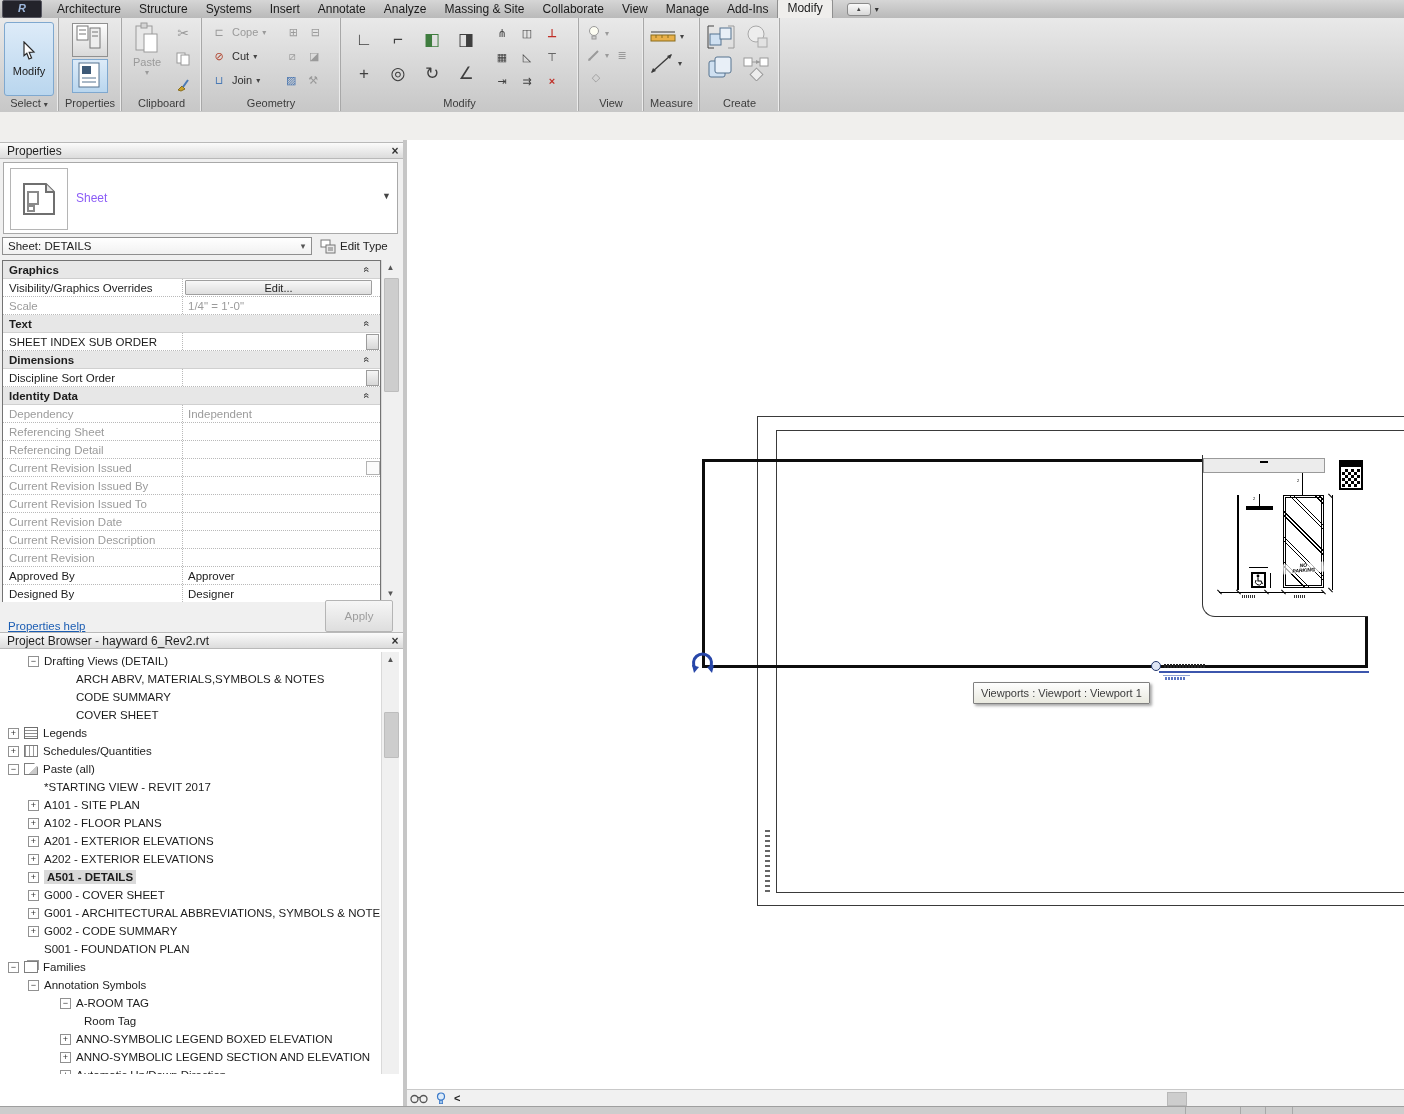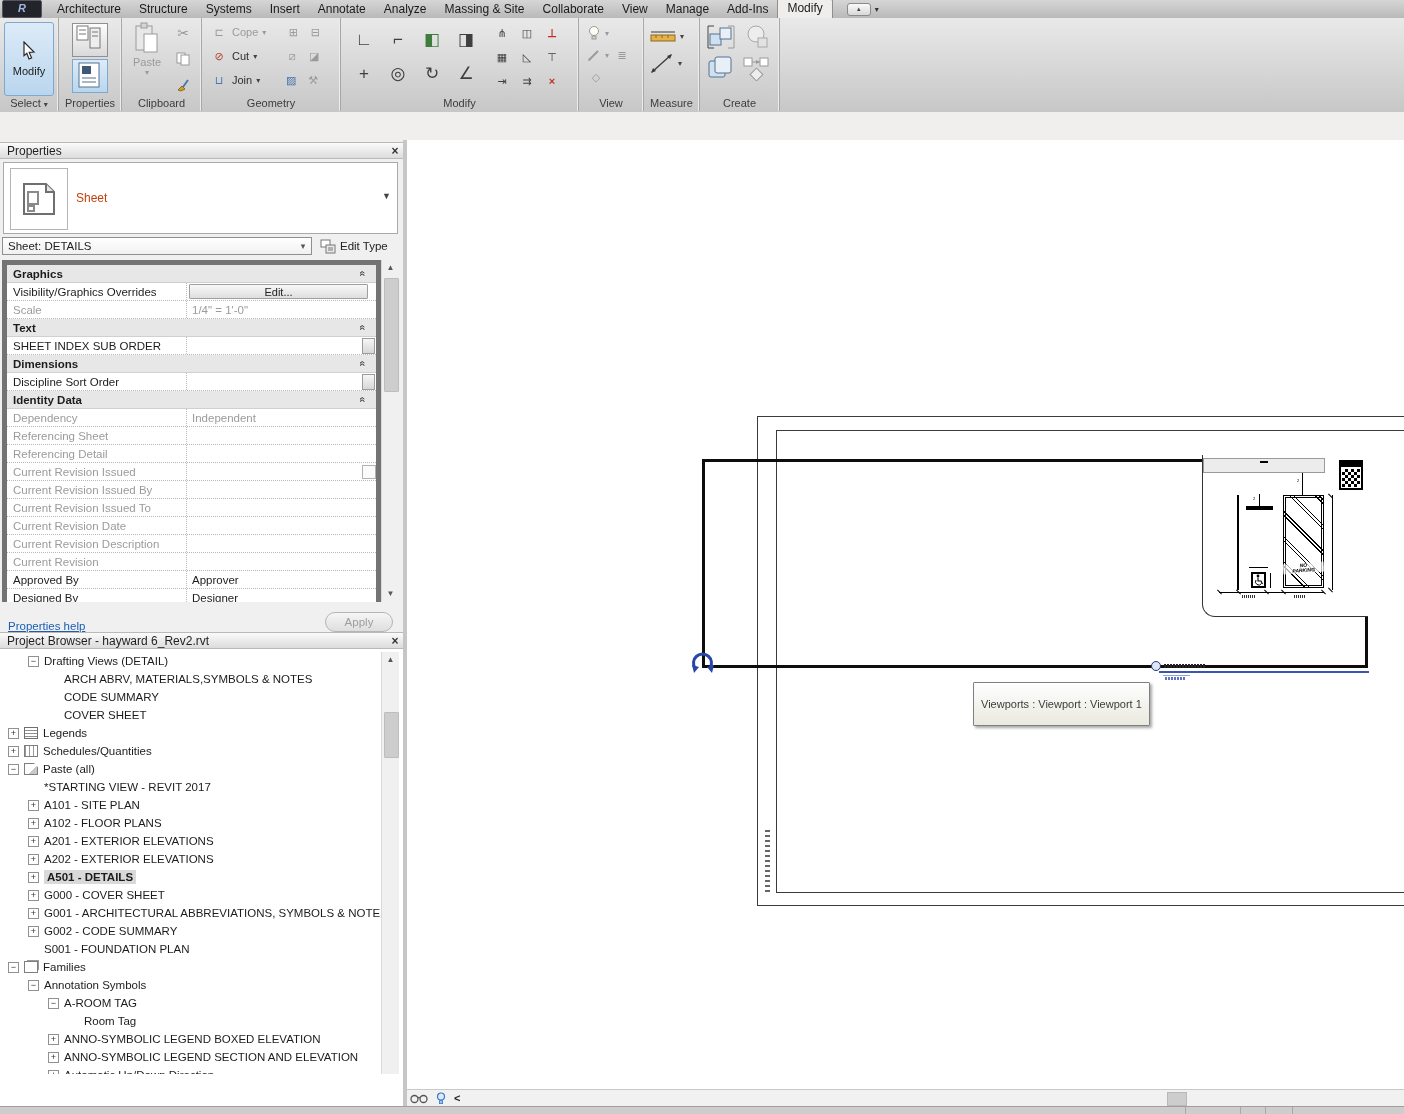--- a/index.html
+++ b/index.html
@@ -45,62 +45,62 @@
   
   .palette-title{position:absolute;left:0;width:403px;height:17px;background:linear-gradient(#fbfbfb,#dcdcdc);
        border-top:1px solid #b9b9b9;border-bottom:1px solid #b9b9b9;font-size:12px;color:#1f1f1f;
        display:flex;align-items:center;padding:0;box-sizing:border-box}
   .palette-title .t{flex:1;padding-left:7px}
   .palette-title .x{width:16px;text-align:center;font-size:12px;color:#333;font-weight:bold}
   #props-wrap{position:absolute;left:0;top:140px;width:403px;height:492px;background:#f0f0f0}
   #type-selector{position:absolute;left:3px;top:22px;width:395px;height:72px;background:#fff;border:1px solid #a9a9a9;box-sizing:border-box}
   #type-selector .thumb{position:absolute;left:6px;top:5px;width:56px;height:60px;border:1px solid #b5b5b5;background:#fff;
        display:flex;align-items:center;justify-content:center}
-  #type-selector .fam{position:absolute;left:72px;top:28px;font-size:12px;color:#c2410c}
+  #type-selector .fam{position:absolute;left:72px;top:28px;font-size:12px;color:#8b5cf6}
   #type-selector .dd{position:absolute;right:6px;top:28px;font-size:9px;color:#444}
   #inst-row{position:absolute;left:0;top:96px;width:403px;height:22px}
   #inst-combo{position:absolute;left:2px;top:1px;width:310px;height:18px;background:linear-gradient(#fff,#f1f1f1);
        border:1px solid #8f8f8f;box-sizing:border-box;font-size:11.5px;display:flex;align-items:center}
   #inst-combo .t{flex:1;padding-left:5px}
   #inst-combo .dd{width:16px;text-align:center;font-size:9px;color:#555}
   #edit-type{position:absolute;left:320px;top:0px;height:20px;display:flex;align-items:center;gap:4px;font-size:11.5px;color:#222}
-  #prop-grid{position:absolute;left:2px;top:120px;width:379px;background:#fff;border:5px solid #737373;box-sizing:border-box}
+  #prop-grid{position:absolute;left:2px;top:120px;width:379px;background:#fff;border:1px solid #737373;box-sizing:border-box}
   .prow{display:flex;height:18px;align-items:center;border-bottom:1px dotted #b9b9b9;background:#fff;font-size:11.5px;box-sizing:border-box}
   .prow .plabel{width:180px;min-width:180px;padding-left:6px;border-right:1px dotted #b9b9b9;height:100%;
        display:flex;align-items:center;box-sizing:border-box;color:#1c1c1c;white-space:nowrap;overflow:hidden}
   .prow .pval{flex:1;padding-left:5px;color:#1c1c1c;white-space:nowrap;overflow:hidden}
   .prow .pbtn,.prow .pcheck,.prow .pbrowse,.prow .pchev{display:none}
   .prow.kind-header{background:#e7e7e7;border-bottom:1px solid #d0d0d0;font-weight:bold}
   .prow.kind-header .plabel{border-right:none;width:auto;flex:1;font-weight:bold}
   .prow.kind-header .pchev{display:inline-block;margin-right:10px;transform:rotate(90deg);font-size:10px;color:#222;font-weight:normal}
   .prow.kind-button .pbtn{display:block;flex:1;margin:0 8px 0 2px;height:15px;font-size:11px;color:#222;
        background:linear-gradient(#f8f8f8,#dedede);border:1px solid #9f9f9f;border-radius:1px;font-family:inherit}
   .prow.kind-browse .pbrowse{display:block;width:11px;height:14px;background:linear-gradient(#f6f6f6,#d7d7d7);
        border:1px solid #9c9c9c;margin-right:1px}
   .prow.kind-check .pcheck{display:block;width:12px;height:12px;border:1px solid #b3b3b3;background:#fbfbfb;margin-left:5px}
   .prow.lbl-dim .plabel{color:#9b9b9b}
   .prow.val-dim .pval{color:#9b9b9b}
   .vscroll{position:absolute;width:17px;background:#f0f0f0;border-left:1px solid #d9d9d9}
   .vscroll .arr{position:absolute;left:1px;width:15px;height:14px;text-align:center;font-size:8px;color:#555;line-height:14px}
   .vscroll .thumb{position:absolute;left:2px;width:13px;background:#cdcdcd;border:1px solid #bdbdbd;border-radius:1px}
   #props-footer{position:absolute;left:0;top:462px;width:403px;height:30px;background:#f0f0f0;display:flex;align-items:flex-end}
   #props-help{margin-left:8px;font-size:11.5px;color:#1b5db3;text-decoration:underline;flex:1}
-  #apply-btn{width:68px;height:20px;margin-right:10px;background:linear-gradient(#f6f6f6,#dedede);
-       border:1px solid #b5b5b5;border-radius:10px;color:#9d9d9d;font-size:11.5px;font-family:inherit}
+  #apply-btn{width:68px;height:32px;margin-right:10px;background:linear-gradient(#f6f6f6,#dedede);
+       border:1px solid #b5b5b5;border-radius:2px;color:#9d9d9d;font-size:11.5px;font-family:inherit}
   
   #browser-wrap{position:absolute;left:0;top:632px;width:403px;height:442px;background:#fff;overflow:hidden}
   #tree{position:absolute;left:0;top:20px;width:381px;height:454px;overflow:hidden;background:#fff}
   .trow{display:flex;align-items:center;height:18px;font-size:11.5px;color:#1c1c1c;white-space:nowrap}
   .trow .texp{width:9px;height:9px;border:1px solid #919191;background:#fff;margin-right:5px;flex:none;
        font-size:9px;line-height:8px;text-align:center;color:#333;visibility:hidden}
   .trow.exp-plus .texp,.trow.exp-minus .texp{visibility:visible}
   .trow.exp-plus .texp::before{content:"+"}
   .trow.exp-minus .texp::before{content:"\2212"}
   .trow .ticon{display:none;width:14px;height:12px;margin-right:5px;flex:none;border:1px solid #7e7e7e;box-sizing:border-box;background:#fff}
-  .trow.lvl1{padding-left:8px}.trow.lvl2{padding-left:28px}.trow.lvl3{padding-left:48px}.trow.lvl4{padding-left:68px}
+  .trow.lvl1{padding-left:8px}.trow.lvl2{padding-left:28px}.trow.lvl3{padding-left:60px}.trow.lvl4{padding-left:68px}
   .trow.ico-legends .ticon{display:block;background:repeating-linear-gradient(#fff 0 2px,#8f8f8f 2px 3px);border-color:#6f6f6f}
   .trow.ico-schedules .ticon{display:block;background:
       repeating-linear-gradient(90deg,#9a9a9a 0 1px,#fff 1px 4px),repeating-linear-gradient(#9a9a9a 0 1px,#fff 1px 4px)}
   .trow.ico-sheets .ticon{display:block;clip-path:polygon(0 0,72% 0,100% 35%,100% 100%,0 100%);
       background:linear-gradient(135deg,#fff 60%,#c9c9c9 60%)}
   .trow.ico-families .ticon{display:block;box-shadow:2px -2px 0 -1px #9a9a9a;background:#fff}
   .trow.sel .tlabel{font-weight:bold;background:#d9d9d9;padding:1px 3px}
   
   #divider{position:absolute;left:403px;top:140px;width:4px;height:966px;background:#c6c6c6}
   #canvas{position:absolute;left:407px;top:140px;width:997px;height:966px;background:#fff;overflow:hidden}
@@ -133,21 +133,21 @@
       background:repeating-conic-gradient(#000 0% 25%,#fff 0% 50%);background-size:6px 6px}
   
   #vp-circle{position:absolute;left:744px;top:521px;width:10px;height:10px;border:1.5px solid #24386e;border-radius:50%;box-sizing:border-box;background:#dfe6f5}
   #vp-titlemark{position:absolute;left:757px;top:524px;width:42px;height:4px;
       background:repeating-linear-gradient(90deg,#222 0 2px,transparent 2px 3px)}
   #vp-line{position:absolute;left:752px;top:531px;width:210px;height:2px;background:#3c56ad}
   #vp-subline{position:absolute;left:756px;top:535px;width:27px;height:1px;background:#8fa3d6}
   #vp-submark{position:absolute;left:758px;top:537px;width:20px;height:3px;
       background:repeating-linear-gradient(90deg,#5c76c2 0 2px,transparent 2px 3px)}
   
-  #tooltip{position:absolute;left:566px;top:542px;height:20px;padding:11px 7px;display:inline-flex;align-items:center;
+  #tooltip{position:absolute;left:566px;top:542px;height:20px;padding:0 7px;display:inline-flex;align-items:center;
       background:linear-gradient(#fefefe,#e9e9df);border:1px solid #808080;border-radius:1px;
       box-shadow:2px 2px 3px rgba(0,0,0,.35);font-size:11px;color:#3c3c3c;white-space:nowrap}
   
   #viewbar{position:absolute;left:0;top:949px;width:997px;height:17px;background:#f1f1f1;border-top:1px solid #c9c9c9;box-sizing:border-box}
   #hthumb{position:absolute;left:760px;top:2px;width:18px;height:12px;background:#cdcdcd;border:1px solid #b8b8b8}
   #viewbar .vbicons{position:absolute;left:3px;top:1px;display:flex;align-items:center;gap:8px;height:14px}
   #collapse-left{font-size:11px;font-weight:bold;color:#222}
   
   #statusbar{position:absolute;left:0;top:1106px;width:1404px;height:8px;background:#cdcdcd;border-top:1px solid #9f9f9f;box-sizing:border-box}
   #statusbar .seg{position:absolute;top:0;width:1px;height:8px;background:#a8a8a8}

